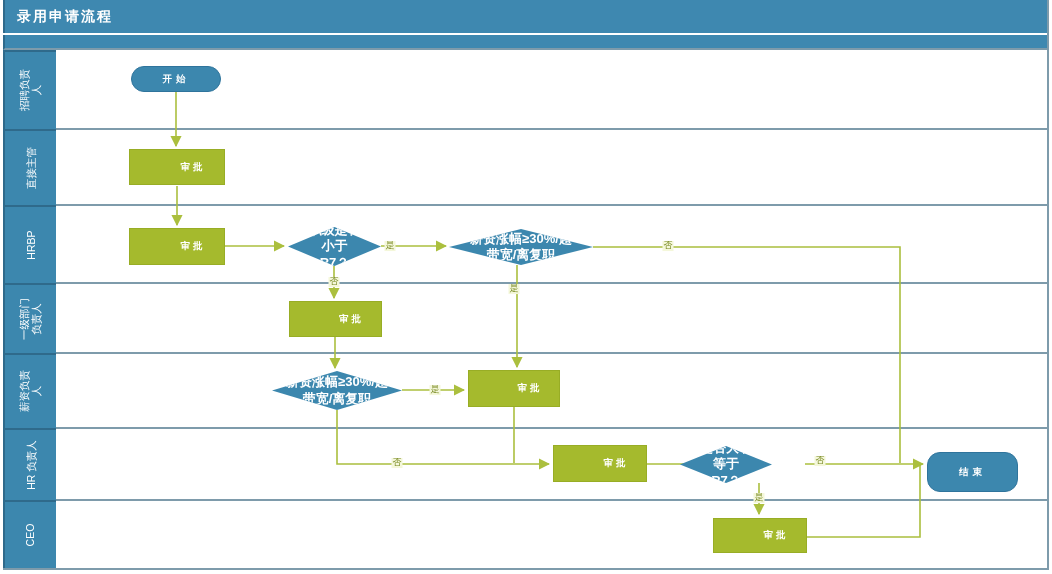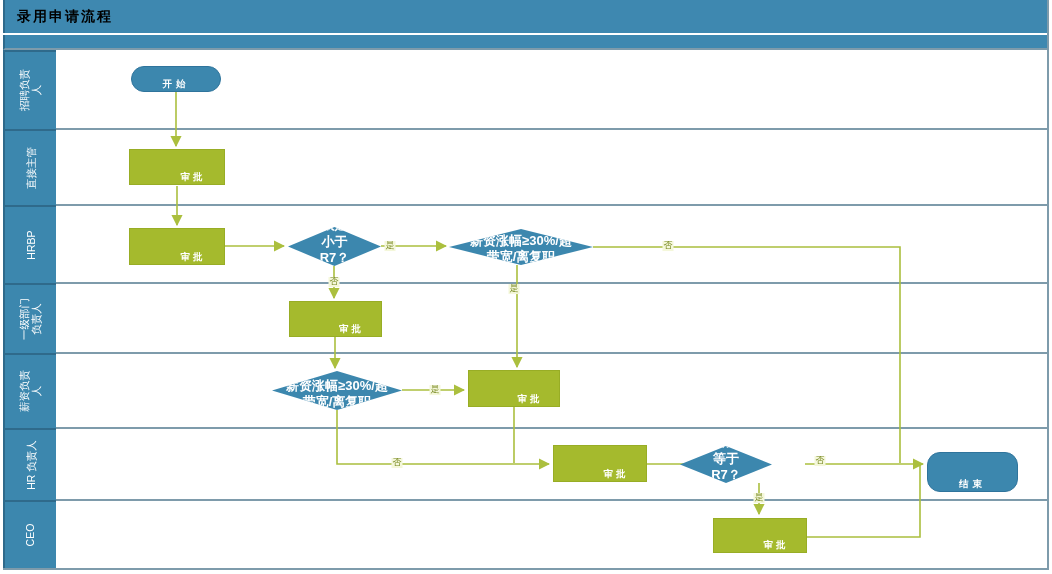--- a/index.html
+++ b/index.html
@@ -4,33 +4,33 @@
 <style>
   :root{
     --blue:#3c87ae; --titleBlue:#3e88b0; --green:#a5ba2d; --greenBorder:#98ad25;
     --edge:#abbf3e; --laneBorder:#7e9bab; --colSep:#2f6a8b; --labelText:#76871f;
   }
   html,body{margin:0;padding:0;background:#fff;}
   .canvas{position:relative;width:1052px;height:574px;background:#fff;overflow:hidden;
           font-family:"Liberation Sans",sans-serif;}
   .title-bar{position:absolute;left:3px;top:0;width:1044px;height:33px;background:var(--titleBlue);
              display:flex;align-items:center;border-left:2px solid var(--colSep);}
-  .title-bar span{color:#000000;font-size:14px;font-weight:bold;letter-spacing:2px;padding-left:12px;}
+  .title-bar span{color:#ffffff;font-size:14px;font-weight:bold;letter-spacing:2px;padding-left:12px;}
   .strip{position:absolute;left:3px;top:35px;width:1044px;height:13px;background:var(--titleBlue);
          border-bottom:2px solid var(--laneBorder);border-left:2px solid var(--colSep);}
   .lane-label{position:absolute;left:3px;width:53px;background:var(--blue);
               display:flex;align-items:center;justify-content:center;
               border-top:2px solid var(--colSep);border-left:2px solid var(--colSep);box-sizing:border-box;}
   .vtext{transform:rotate(-90deg);max-width:66px;text-align:center;color:#fff;
          font-size:10.5px;line-height:1.15;white-space:normal;}
   .lane-line{position:absolute;left:56px;width:991px;height:2px;background:var(--laneBorder);}
   .right-border{position:absolute;left:1047px;top:0;width:2px;height:570px;background:var(--laneBorder);}
   .bottom-border{position:absolute;left:3px;top:568px;width:1046px;height:2px;background:var(--laneBorder);}
   svg.wires{position:absolute;left:0;top:0;width:1052px;height:574px;pointer-events:none;}
-  .node{position:absolute;display:flex;align-items:flex-end;justify-content:center;box-sizing:border-box;}
+  .node{position:absolute;display:flex;align-items:center;justify-content:center;box-sizing:border-box;}
   .oval{background:var(--blue);border-radius:13px;border:1px solid #2f749c;}
   .oval span{color:#fff;font-size:9.5px;font-weight:bold;letter-spacing:4px;}
   .box{background:var(--green);border:1px solid var(--greenBorder);padding-left:32px;}
   .box span{color:#fff;font-size:9.5px;font-weight:bold;letter-spacing:3px;}
   .diamond{background:var(--blue);clip-path:polygon(50% 0,100% 50%,50% 100%,0 50%);}
   .diamond span{color:#fff;font-size:13px;font-weight:bold;text-align:center;line-height:1.25;display:block;}
   .d-narrow span{max-width:54px;}
   .d-wide span{max-width:104px;}
   .elabel{position:absolute;transform:translate(-50%,-50%);font-size:9px;color:var(--labelText);
           background:#f4f7da;padding:0 1px;line-height:1.1;}

